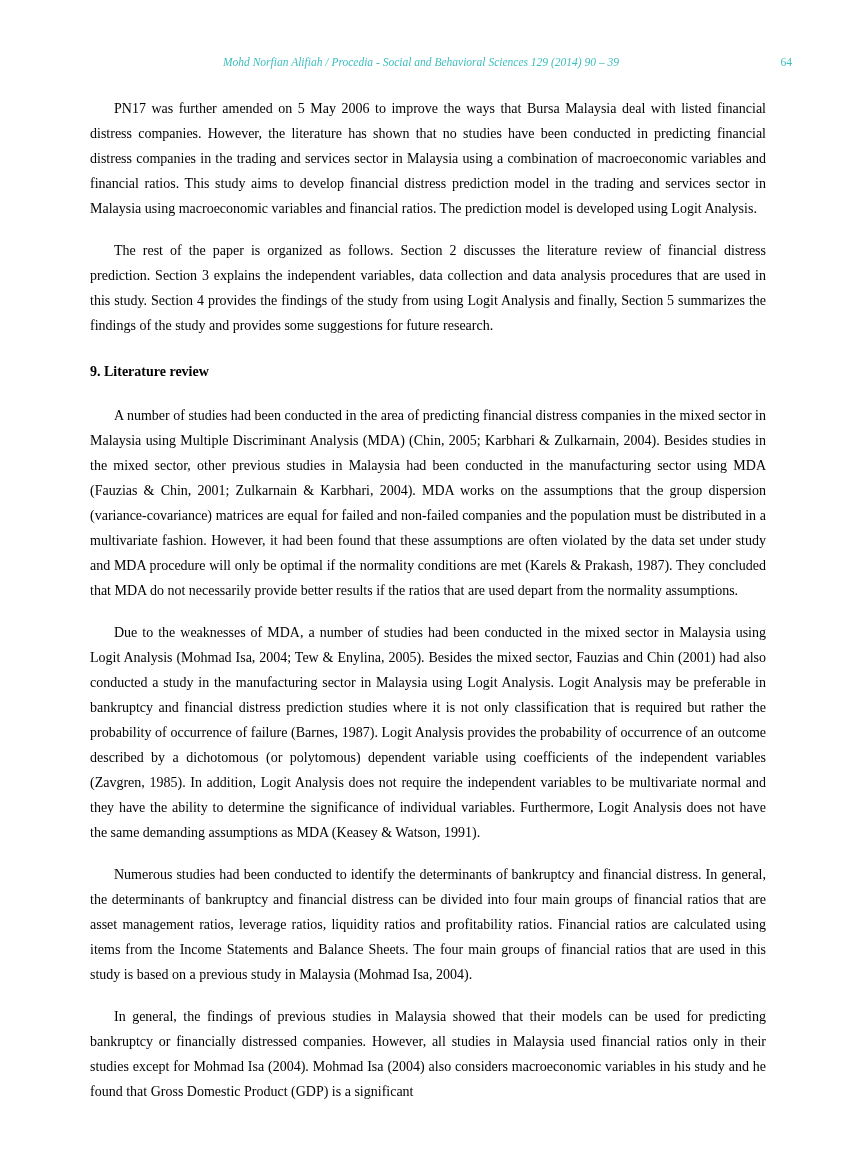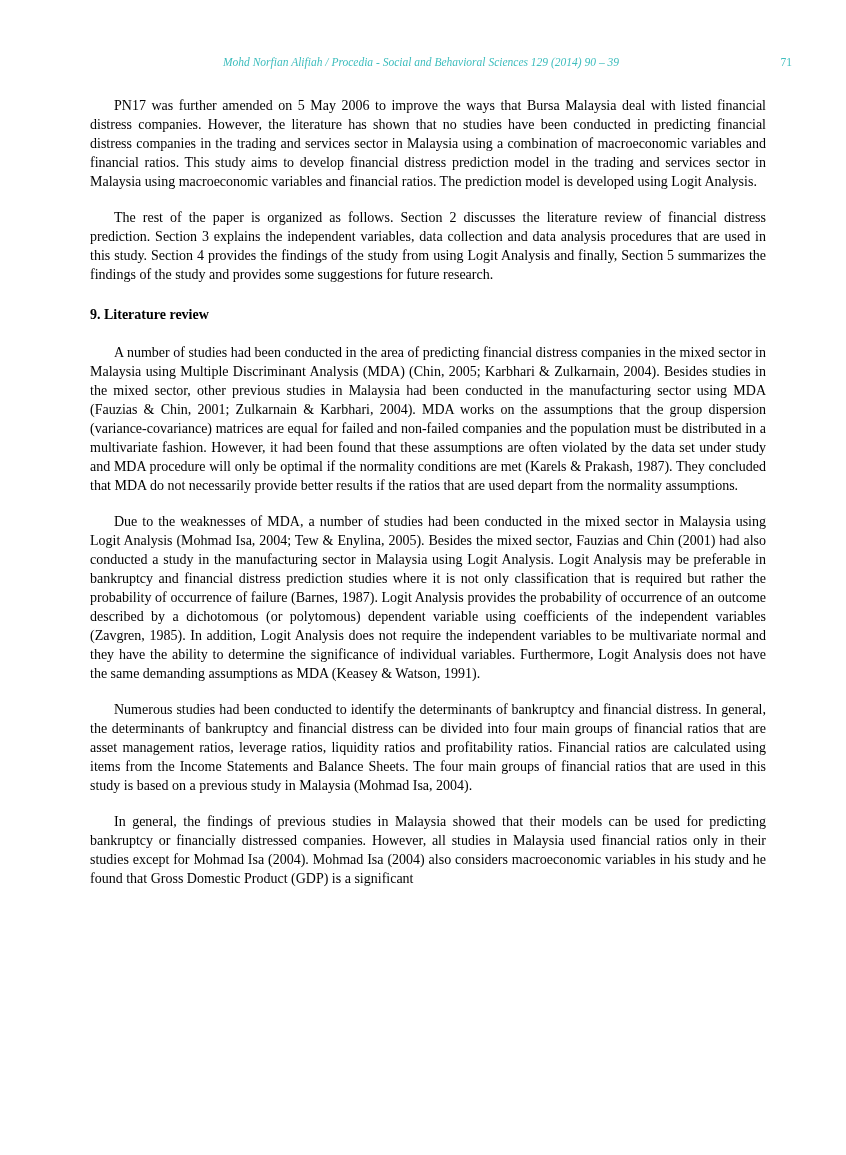--- a/index.html
+++ b/index.html
@@ -38,42 +38,42 @@
     top: 0;
     color: #3dbdbd;
     font-style: normal;
   }
   .body-text {
     position: absolute;
     top: 96px;
     left: 90px;
     width: 676px;
     font-size: 14px;
-    line-height: 19px;
+    line-height: 25px;
     text-align: justify;
   }
   .para {
     margin: 0 0 17px 0;
     text-indent: 24px;
   }
   .section-heading {
     font-size: 14px;
     font-weight: bold;
     margin: 21px 0 19px 0;
     text-indent: 0;
     text-align: left;
   }
 </style>
 </head>
 <body>
 
 <div class="page">
   <div class="header">
     <span class="running-title">Mohd Norfian Alifiah / Procedia - Social and Behavioral Sciences 129 (2014) 90 – 39</span>
-    <span class="page-number">71</span>
+    <span class="page-number">64</span>
   </div>
   <div class="body-text">
     <p class="para">PN17 was further amended on 5 May 2006 to improve the ways that Bursa Malaysia deal with listed financial distress companies.  However, the literature has shown that no studies have been conducted in predicting financial distress companies in the trading and services sector in Malaysia using a combination of  macroeconomic variables and financial ratios. This study aims to develop financial distress prediction model in the trading and services sector in Malaysia using macroeconomic variables and financial ratios. The prediction model is developed using Logit Analysis.</p>
     <p class="para">The rest of the paper is organized as follows. Section 2 discusses the literature review of financial distress prediction. Section 3 explains the independent variables, data collection and data analysis procedures that are used in this study. Section 4 provides the findings of the study from using Logit Analysis and finally, Section 5 summarizes the findings of the study and provides some suggestions for future research.</p>
     <h2 class="section-heading">9. Literature review</h2>
     <p class="para">A number of studies had been conducted in the area of predicting financial distress companies in the mixed sector in Malaysia using Multiple Discriminant Analysis (MDA) (Chin, 2005; Karbhari &amp; Zulkarnain, 2004). Besides studies in the mixed sector, other previous studies in Malaysia had been conducted in the manufacturing sector using MDA (Fauzias &amp; Chin, 2001; Zulkarnain &amp; Karbhari, 2004). MDA works on the assumptions that the group dispersion (variance-covariance) matrices are equal for failed and non-failed companies and the population must be distributed in a multivariate fashion. However, it had been found that these assumptions are often violated by the data set under study and MDA procedure will only be optimal if the normality conditions are met (Karels &amp; Prakash, 1987). They concluded that MDA do not necessarily provide better results if the ratios that are used depart from the normality assumptions.</p>
     <p class="para">Due to the weaknesses of MDA, a number of studies had been conducted in the mixed sector in Malaysia using Logit Analysis (Mohmad Isa, 2004; Tew &amp; Enylina, 2005). Besides the mixed sector, Fauzias and Chin (2001) had also conducted a study in the manufacturing sector in Malaysia using Logit Analysis. Logit Analysis may be preferable in bankruptcy and financial distress prediction studies where it is not only classification that is required but rather the probability of occurrence of failure (Barnes, 1987). Logit Analysis provides the probability of occurrence of an outcome described by a dichotomous (or polytomous) dependent variable using coefficients of the independent variables (Zavgren, 1985). In addition, Logit Analysis does not require the independent variables to be multivariate normal and they have the ability to determine the significance of individual variables. Furthermore, Logit Analysis does not have the same demanding assumptions as MDA (Keasey &amp; Watson, 1991).</p>
     <p class="para">Numerous studies had been conducted to identify the determinants of bankruptcy and financial distress. In general, the determinants of bankruptcy and financial distress can be divided into four main groups of financial ratios that are asset management ratios, leverage ratios, liquidity ratios and profitability ratios. Financial ratios are calculated using items from the Income Statements and Balance Sheets. The four main groups of financial ratios that are used in this study is based on a previous study in Malaysia (Mohmad Isa, 2004).</p>
     <p class="para">In general, the findings of previous studies in Malaysia showed that their models can be used for predicting bankruptcy or financially distressed companies. However, all studies in Malaysia used financial ratios only in their studies except for Mohmad Isa (2004). Mohmad Isa (2004) also considers macroeconomic variables in his study and he found that Gross Domestic Product (GDP) is a significant</p>
   </div>

